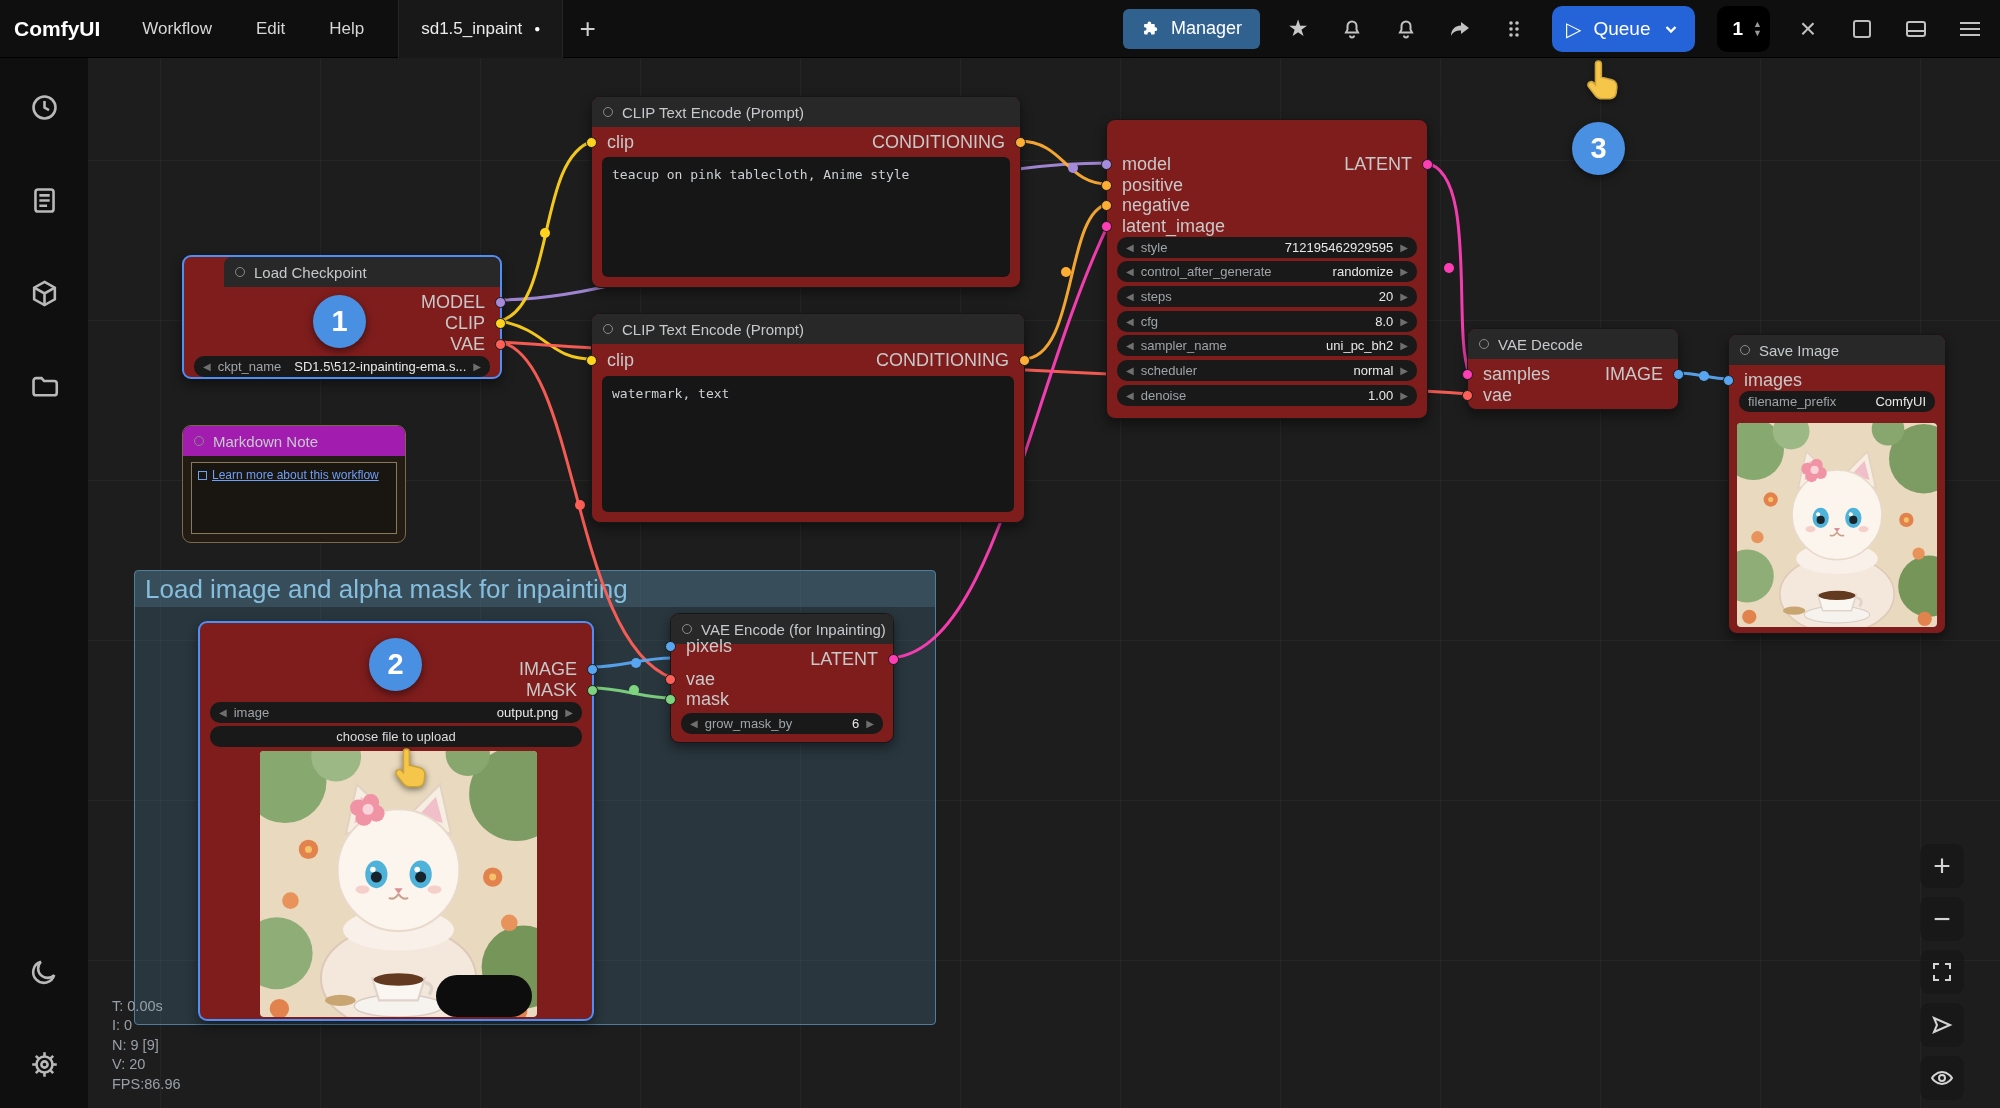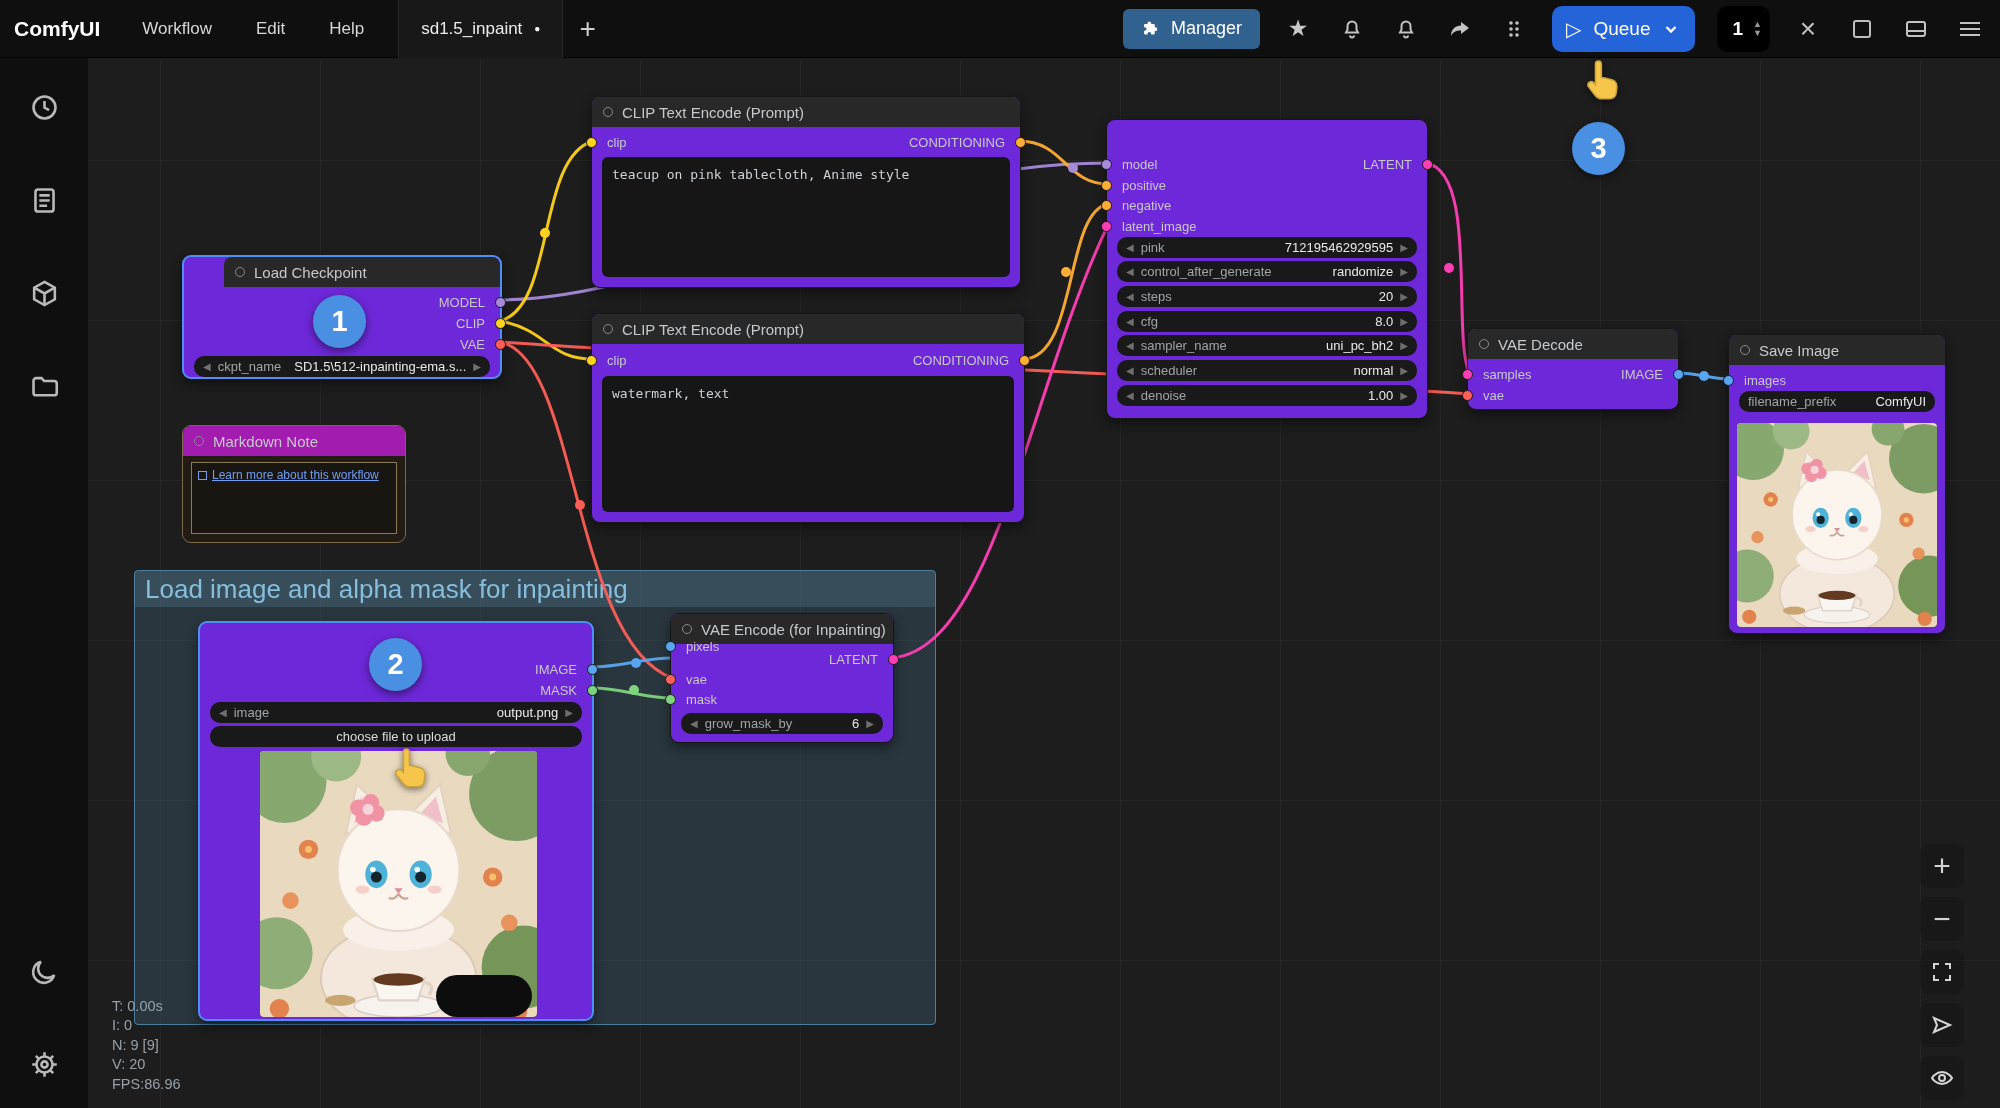--- a/index.html
+++ b/index.html
@@ -63,31 +63,31 @@
     position:absolute; left:0; top:58px; bottom:0; width:88px;
     background:#0f0f0f; z-index:50; display:flex; flex-direction:column; align-items:center;
     padding:27px 0 22px 0; gap:49px;
   }
   .sb-icon { width:44px; height:44px; display:flex; align-items:center; justify-content:center; color:#b9b9b9; }
   .sb-icon svg { width:31px; height:31px; }
   .sb-spacer { margin-top:auto; }
 
   
   .node {
-    position:absolute; background:#6d28d9; border:1px solid #161616; border-radius:9px;
+    position:absolute; background:#7f1d1d; border:1px solid #161616; border-radius:9px;
     box-shadow:0 5px 12px rgba(0,0,0,.45); z-index:3; color:#c9c9c9;
   }
   .node.selected { border:2px solid var(--selection-blue,#4e8ef7);padding-left:40px; }
   .nheader {
     height:30px; display:flex; align-items:center; gap:9px; padding:0 11px;
     background:#282828; border-radius:8px 8px 0 0; font-size:15px; color:#c6c9cc;
     white-space:nowrap; overflow:hidden;
   }
   .ndot { width:10px; height:10px; border-radius:50%; border:1.5px solid #8a8a8a; flex:0 0 auto; }
-  .prow { position:absolute; left:0; right:0; height:20px; display:flex; align-items:center; font-size:13px; color:#c8c8c8; }
+  .prow { position:absolute; left:0; right:0; height:20px; display:flex; align-items:center; font-size:18px; color:#c8c8c8; }
   .prow.in  { justify-content:flex-start; padding-left:15px; }
   .prow.out { justify-content:flex-end;  padding-right:15px; }
   .pdot { position:absolute; width:11px; height:11px; border-radius:50%; top:4.5px; border:1.5px solid #1a1a1a; }
   .prow.in  .pdot { left:-6px; }
   .prow.out .pdot { right:-6px; }
   .widget {
     position:absolute; left:10px; right:10px; height:21px; background:#191919; border-radius:10px;
     display:flex; align-items:center; gap:7px; padding:0 9px; font-size:13px; white-space:nowrap; overflow:hidden;
   }
   .warr { color:#6f6f6f; font-size:10px; flex:0 0 auto; }
@@ -320,21 +320,21 @@
         <span class="pdot c-latent"></span>
         <span>latent_image</span>
       </div>
     <div class="prow out" style="top:34px">
         <span>LATENT</span>
         <span class="pdot c-latent"></span>
       </div>
 
     <div class="widget" style="top:117px">
         <span class="warr">◀</span>
-        <span class="wlabel">pink</span>
+        <span class="wlabel">style</span>
         <span class="wvalue">712195462929595</span>
         <span class="warr">▶</span>
       </div>
     <div class="widget" style="top:141px">
         <span class="warr">◀</span>
         <span class="wlabel">control_after_generate</span>
         <span class="wvalue">randomize</span>
         <span class="warr">▶</span>
       </div>
     <div class="widget" style="top:166px">

